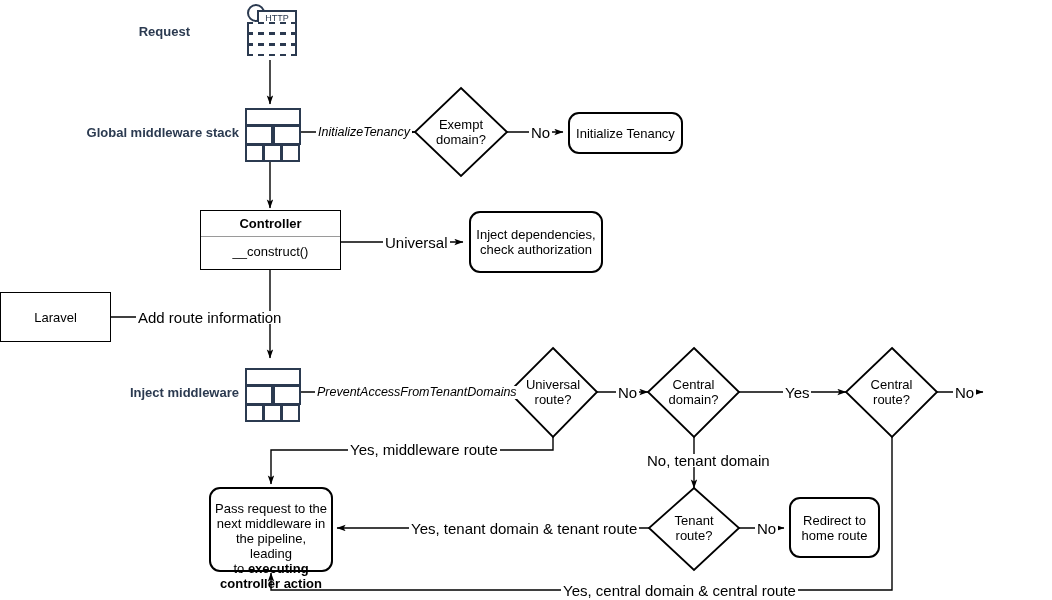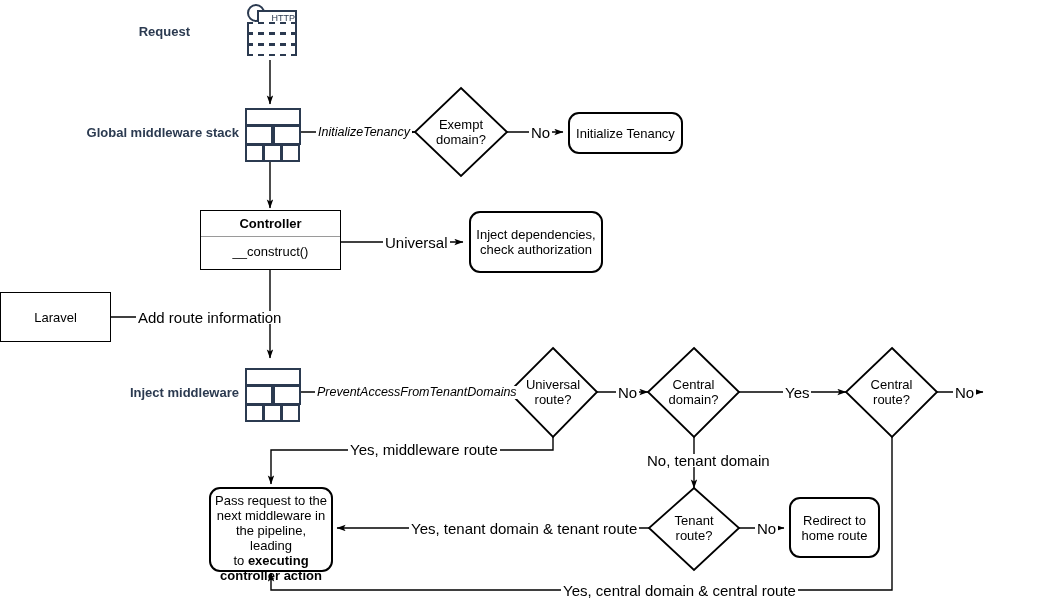--- a/index.html
+++ b/index.html
@@ -88,21 +88,21 @@
   }
   .http-icon .httpbar {
     position: absolute;
     left: 12px; top: 6px;
     width: 36px; height: 14px;
     border: 2px solid #2b3a50;
     background: #ffffff;
     font-size: 9px;
     line-height: 13px;
     color: #2b3a50;
-    text-align: right;
+    text-align: center;
   }
   .http-icon .dashbox {
     position: absolute;
     left: 2px;
     width: 46px;
     height: 8px;
     border: 2px dashed #2b3a50;
     background: #ffffff;
   }
   
@@ -245,21 +245,21 @@
 
   <div class="node rect-plain" style="left:0px; top:292px; width:111px; height:50px;">Laravel</div>
 
   <div class="node rounded multiline" style="left:469px; top:211px; width:134px; height:62px;">Inject dependencies,
 check authorization</div>
 
 
   <div class="node rounded multiline" style="left:789px; top:497px; width:91px; height:61px;">Redirect to
 home route</div>
 
-  <div class="node rounded" style="left:209px; top:487px; width:124px; height:85px; display:block; padding:4px 3px 0 3px;">
+  <div class="node rounded" style="left:209px; top:487px; width:124px; height:85px; display:block; padding:12px 3px 0 3px;">
     <span class="multiline">Pass request to the
 next middleware in
 the pipeline, leading
 to </span><span class="bold-inline multiline">executing
 controller action</span>
   </div>
 
   <div class="edge-label italic" style="left:316px; top:126px;">InitializeTenancy</div>
   <div class="edge-label" style="left:529px; top:126px;">No</div>
   <div class="edge-label" style="left:383px; top:236px;">Universal</div>

